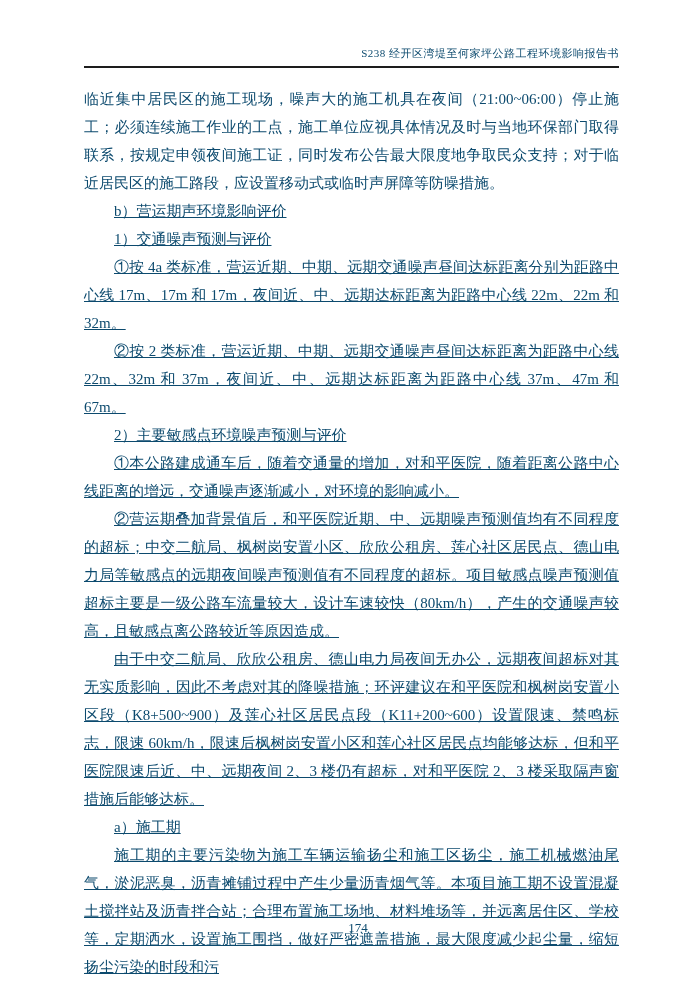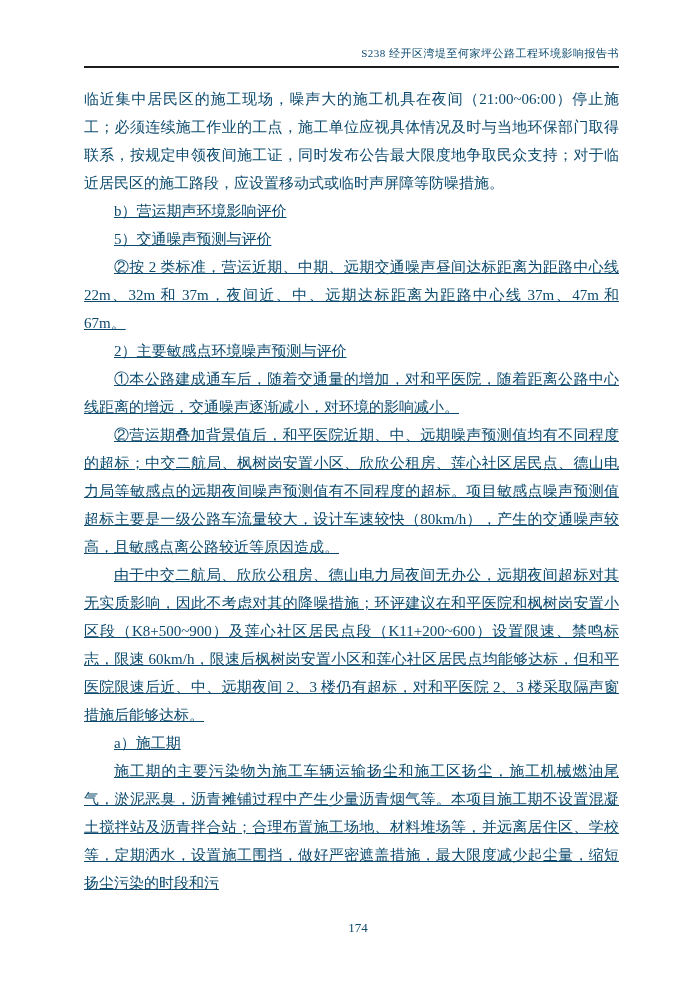--- a/index.html
+++ b/index.html
@@ -66,21 +66,22 @@
 
 <div class="page">
 
   <div class="page-header">
     <span>S238 经开区湾堤至何家坪公路工程环境影响报告书</span>
   </div>
 
   <div class="content">
     <p class="content-para">临近集中居民区的施工现场，噪声大的施工机具在夜间（21:00~06:00）停止施工；必须连续施工作业的工点，施工单位应视具体情况及时与当地环保部门取得联系，按规定申领夜间施工证，同时发布公告最大限度地争取民众支持；对于临近居民区的施工路段，应设置移动式或临时声屏障等防噪措施。</p>
     <p class="content-para indent">b）营运期声环境影响评价</p>
-    <p class="content-para indent">5）交通噪声预测与评价</p>
+    <p class="content-para indent">1）交通噪声预测与评价</p>
+    <p class="content-para indent">①按 4a 类标准，营运近期、中期、远期交通噪声昼间达标距离分别为距路中心线 17m、17m 和 17m，夜间近、中、远期达标距离为距路中心线 22m、22m 和 32m。</p>
     <p class="content-para indent">②按 2 类标准，营运近期、中期、远期交通噪声昼间达标距离为距路中心线 22m、32m 和 37m，夜间近、中、远期达标距离为距路中心线 37m、47m 和 67m。</p>
     <p class="content-para indent">2）主要敏感点环境噪声预测与评价</p>
     <p class="content-para indent">①本公路建成通车后，随着交通量的增加，对和平医院，随着距离公路中心线距离的增远，交通噪声逐渐减小，对环境的影响减小。</p>
     <p class="content-para indent">②营运期叠加背景值后，和平医院近期、中、远期噪声预测值均有不同程度的超标；中交二航局、枫树岗安置小区、欣欣公租房、莲心社区居民点、德山电力局等敏感点的远期夜间噪声预测值有不同程度的超标。项目敏感点噪声预测值超标主要是一级公路车流量较大，设计车速较快（80km/h），产生的交通噪声较高，且敏感点离公路较近等原因造成。</p>
     <p class="content-para indent">由于中交二航局、欣欣公租房、德山电力局夜间无办公，远期夜间超标对其无实质影响，因此不考虑对其的降噪措施；环评建议在和平医院和枫树岗安置小区段（K8+500~900）及莲心社区居民点段（K11+200~600）设置限速、禁鸣标志，限速 60km/h，限速后枫树岗安置小区和莲心社区居民点均能够达标，但和平医院限速后近、中、远期夜间 2、3 楼仍有超标，对和平医院 2、3 楼采取隔声窗措施后能够达标。</p>
     <p class="content-para indent">a）施工期</p>
     <p class="content-para indent">施工期的主要污染物为施工车辆运输扬尘和施工区扬尘，施工机械燃油尾气，淤泥恶臭，沥青摊铺过程中产生少量沥青烟气等。本项目施工期不设置混凝土搅拌站及沥青拌合站；合理布置施工场地、材料堆场等，并远离居住区、学校等，定期洒水，设置施工围挡，做好严密遮盖措施，最大限度减少起尘量，缩短扬尘污染的时段和污</p>
   </div>
 
   <div class="page-footer">

